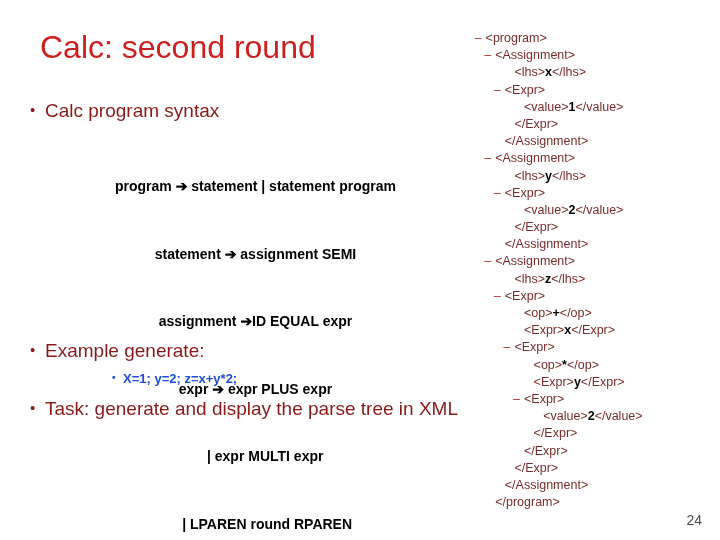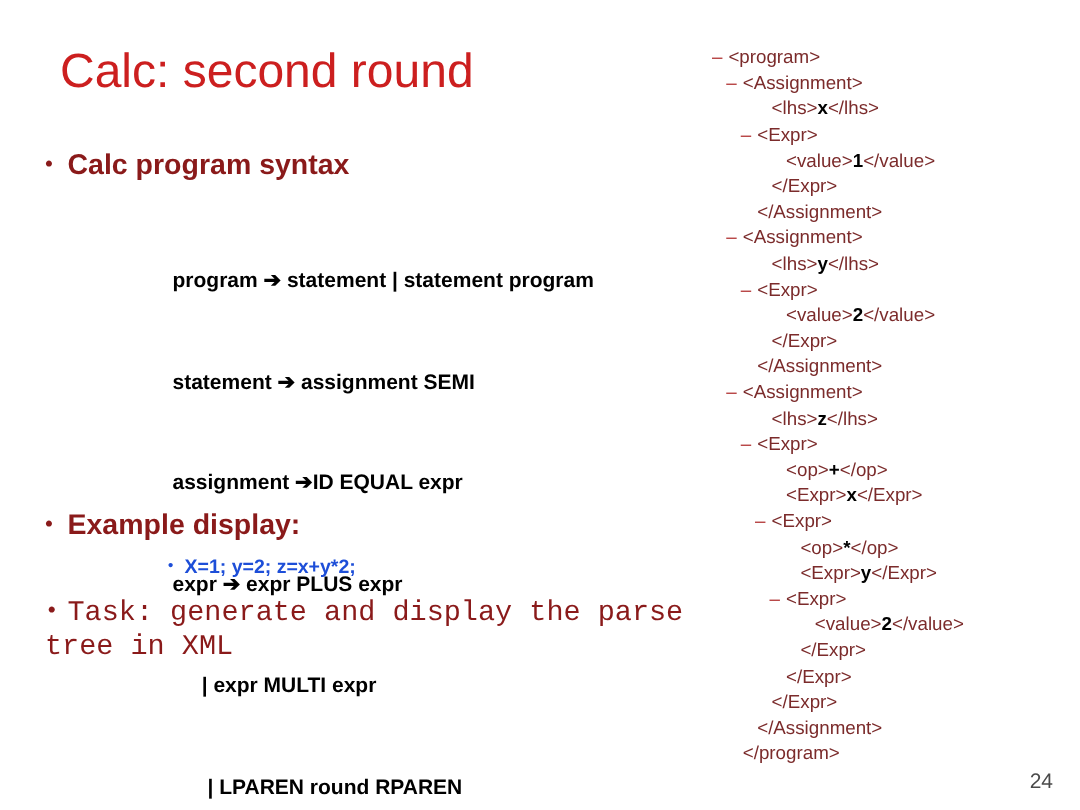--- a/index.html
+++ b/index.html
@@ -52,21 +52,20 @@
     white-space: nowrap;
   }
   .bullet-l1 .bdot {
     display: inline-block;
     width: 15px;
     font-size: 15px;
     vertical-align: 2px;
   }
   .bullet-l1 .btext {
     display: inline;
-    font-weight: bold;
   }
 
   .bullet-wrap {
     position: absolute;
     left: 30px;
     width: 430px;
     font-size: 19px;
     line-height: 23px;
     color: #8A1A1A;
   }
@@ -101,20 +100,21 @@
     left: 115px;
     top: 130px;
     font-size: 14px;
     line-height: 22.5px;
     color: #000000;
     font-weight: bold;
     white-space: pre;
   }
   .grammar .gline {
     white-space: pre;
+    text-align: center;
   }
 
   
   .xml-pane {
     position: absolute;
     left: 465px;
     top: 30px;
     width: 255px;
     font-size: 12.5px;
     line-height: 17.2px;
@@ -166,28 +166,28 @@
       <div class="gline">statement ➔ assignment SEMI</div>
       <div class="gline">assignment ➔ID EQUAL expr</div>
       <div class="gline">expr ➔ expr PLUS expr</div>
       <div class="gline">     | expr MULTI expr</div>
       <div class="gline">      | LPAREN round RPAREN</div>
       
       
     </div>
 
     <div class="bullet-l1" style="top:338px;">
-      <span class="bdot">•</span><span class="btext">Example display:</span>
+      <span class="bdot">•</span><span class="btext">Example generate:</span>
     </div>
 
     <div class="bullet-l2" style="top:369px;">
       <span class="bdot2">•</span><span>X=1; y=2; z=x+y*2;</span>
     </div>
 
-    <div class="bullet-wrap" style="top:396px;font-family:Liberation Mono, monospace;">
+    <div class="bullet-wrap" style="top:396px;">
       <span class="bdot">•</span><span class="btext">Task: generate and display the parse tree in XML</span>
     </div>
 
   </div>
 
   <div class="xml-pane" id="xml-pane"><div class="xml-line" style="padding-left: 9.6px;"><span class="minus" style="display: inline-block; width: 11px;">–</span><span class="tagtext">&lt;program&gt;</span></div><div class="xml-line" style="padding-left: 19.2px;"><span class="minus" style="display: inline-block; width: 11px;">–</span><span class="tagtext">&lt;Assignment&gt;</span></div><div class="xml-line" style="padding-left: 38.4px;"><span class="minus" style="display: inline-block; width: 11px;"></span><span class="tagtext">&lt;lhs&gt;</span><span class="val">x</span><span class="tagtext">&lt;/lhs&gt;</span></div><div class="xml-line" style="padding-left: 28.8px;"><span class="minus" style="display: inline-block; width: 11px;">–</span><span class="tagtext">&lt;Expr&gt;</span></div><div class="xml-line" style="padding-left: 48px;"><span class="minus" style="display: inline-block; width: 11px;"></span><span class="tagtext">&lt;value&gt;</span><span class="val">1</span><span class="tagtext">&lt;/value&gt;</span></div><div class="xml-line" style="padding-left: 38.4px;"><span class="minus" style="display: inline-block; width: 11px;"></span><span class="tagtext">&lt;/Expr&gt;</span></div><div class="xml-line" style="padding-left: 28.8px;"><span class="minus" style="display: inline-block; width: 11px;"></span><span class="tagtext">&lt;/Assignment&gt;</span></div><div class="xml-line" style="padding-left: 19.2px;"><span class="minus" style="display: inline-block; width: 11px;">–</span><span class="tagtext">&lt;Assignment&gt;</span></div><div class="xml-line" style="padding-left: 38.4px;"><span class="minus" style="display: inline-block; width: 11px;"></span><span class="tagtext">&lt;lhs&gt;</span><span class="val">y</span><span class="tagtext">&lt;/lhs&gt;</span></div><div class="xml-line" style="padding-left: 28.8px;"><span class="minus" style="display: inline-block; width: 11px;">–</span><span class="tagtext">&lt;Expr&gt;</span></div><div class="xml-line" style="padding-left: 48px;"><span class="minus" style="display: inline-block; width: 11px;"></span><span class="tagtext">&lt;value&gt;</span><span class="val">2</span><span class="tagtext">&lt;/value&gt;</span></div><div class="xml-line" style="padding-left: 38.4px;"><span class="minus" style="display: inline-block; width: 11px;"></span><span class="tagtext">&lt;/Expr&gt;</span></div><div class="xml-line" style="padding-left: 28.8px;"><span class="minus" style="display: inline-block; width: 11px;"></span><span class="tagtext">&lt;/Assignment&gt;</span></div><div class="xml-line" style="padding-left: 19.2px;"><span class="minus" style="display: inline-block; width: 11px;">–</span><span class="tagtext">&lt;Assignment&gt;</span></div><div class="xml-line" style="padding-left: 38.4px;"><span class="minus" style="display: inline-block; width: 11px;"></span><span class="tagtext">&lt;lhs&gt;</span><span class="val">z</span><span class="tagtext">&lt;/lhs&gt;</span></div><div class="xml-line" style="padding-left: 28.8px;"><span class="minus" style="display: inline-block; width: 11px;">–</span><span class="tagtext">&lt;Expr&gt;</span></div><div class="xml-line" style="padding-left: 48px;"><span class="minus" style="display: inline-block; width: 11px;"></span><span class="tagtext">&lt;op&gt;</span><span class="val">+</span><span class="tagtext">&lt;/op&gt;</span></div><div class="xml-line" style="padding-left: 48px;"><span class="minus" style="display: inline-block; width: 11px;"></span><span class="tagtext">&lt;Expr&gt;</span><span class="val">x</span><span class="tagtext">&lt;/Expr&gt;</span></div><div class="xml-line" style="padding-left: 38.4px;"><span class="minus" style="display: inline-block; width: 11px;">–</span><span class="tagtext">&lt;Expr&gt;</span></div><div class="xml-line" style="padding-left: 57.6px;"><span class="minus" style="display: inline-block; width: 11px;"></span><span class="tagtext">&lt;op&gt;</span><span class="val">*</span><span class="tagtext">&lt;/op&gt;</span></div><div class="xml-line" style="padding-left: 57.6px;"><span class="minus" style="display: inline-block; width: 11px;"></span><span class="tagtext">&lt;Expr&gt;</span><span class="val">y</span><span class="tagtext">&lt;/Expr&gt;</span></div><div class="xml-line" style="padding-left: 48px;"><span class="minus" style="display: inline-block; width: 11px;">–</span><span class="tagtext">&lt;Expr&gt;</span></div><div class="xml-line" style="padding-left: 67.2px;"><span class="minus" style="display: inline-block; width: 11px;"></span><span class="tagtext">&lt;value&gt;</span><span class="val">2</span><span class="tagtext">&lt;/value&gt;</span></div><div class="xml-line" style="padding-left: 57.6px;"><span class="minus" style="display: inline-block; width: 11px;"></span><span class="tagtext">&lt;/Expr&gt;</span></div><div class="xml-line" style="padding-left: 48px;"><span class="minus" style="display: inline-block; width: 11px;"></span><span class="tagtext">&lt;/Expr&gt;</span></div><div class="xml-line" style="padding-left: 38.4px;"><span class="minus" style="display: inline-block; width: 11px;"></span><span class="tagtext">&lt;/Expr&gt;</span></div><div class="xml-line" style="padding-left: 28.8px;"><span class="minus" style="display: inline-block; width: 11px;"></span><span class="tagtext">&lt;/Assignment&gt;</span></div><div class="xml-line" style="padding-left: 19.2px;"><span class="minus" style="display: inline-block; width: 11px;"></span><span class="tagtext">&lt;/program&gt;</span></div></div>
 
   <div class="page-number">24</div>
 
 </div>

